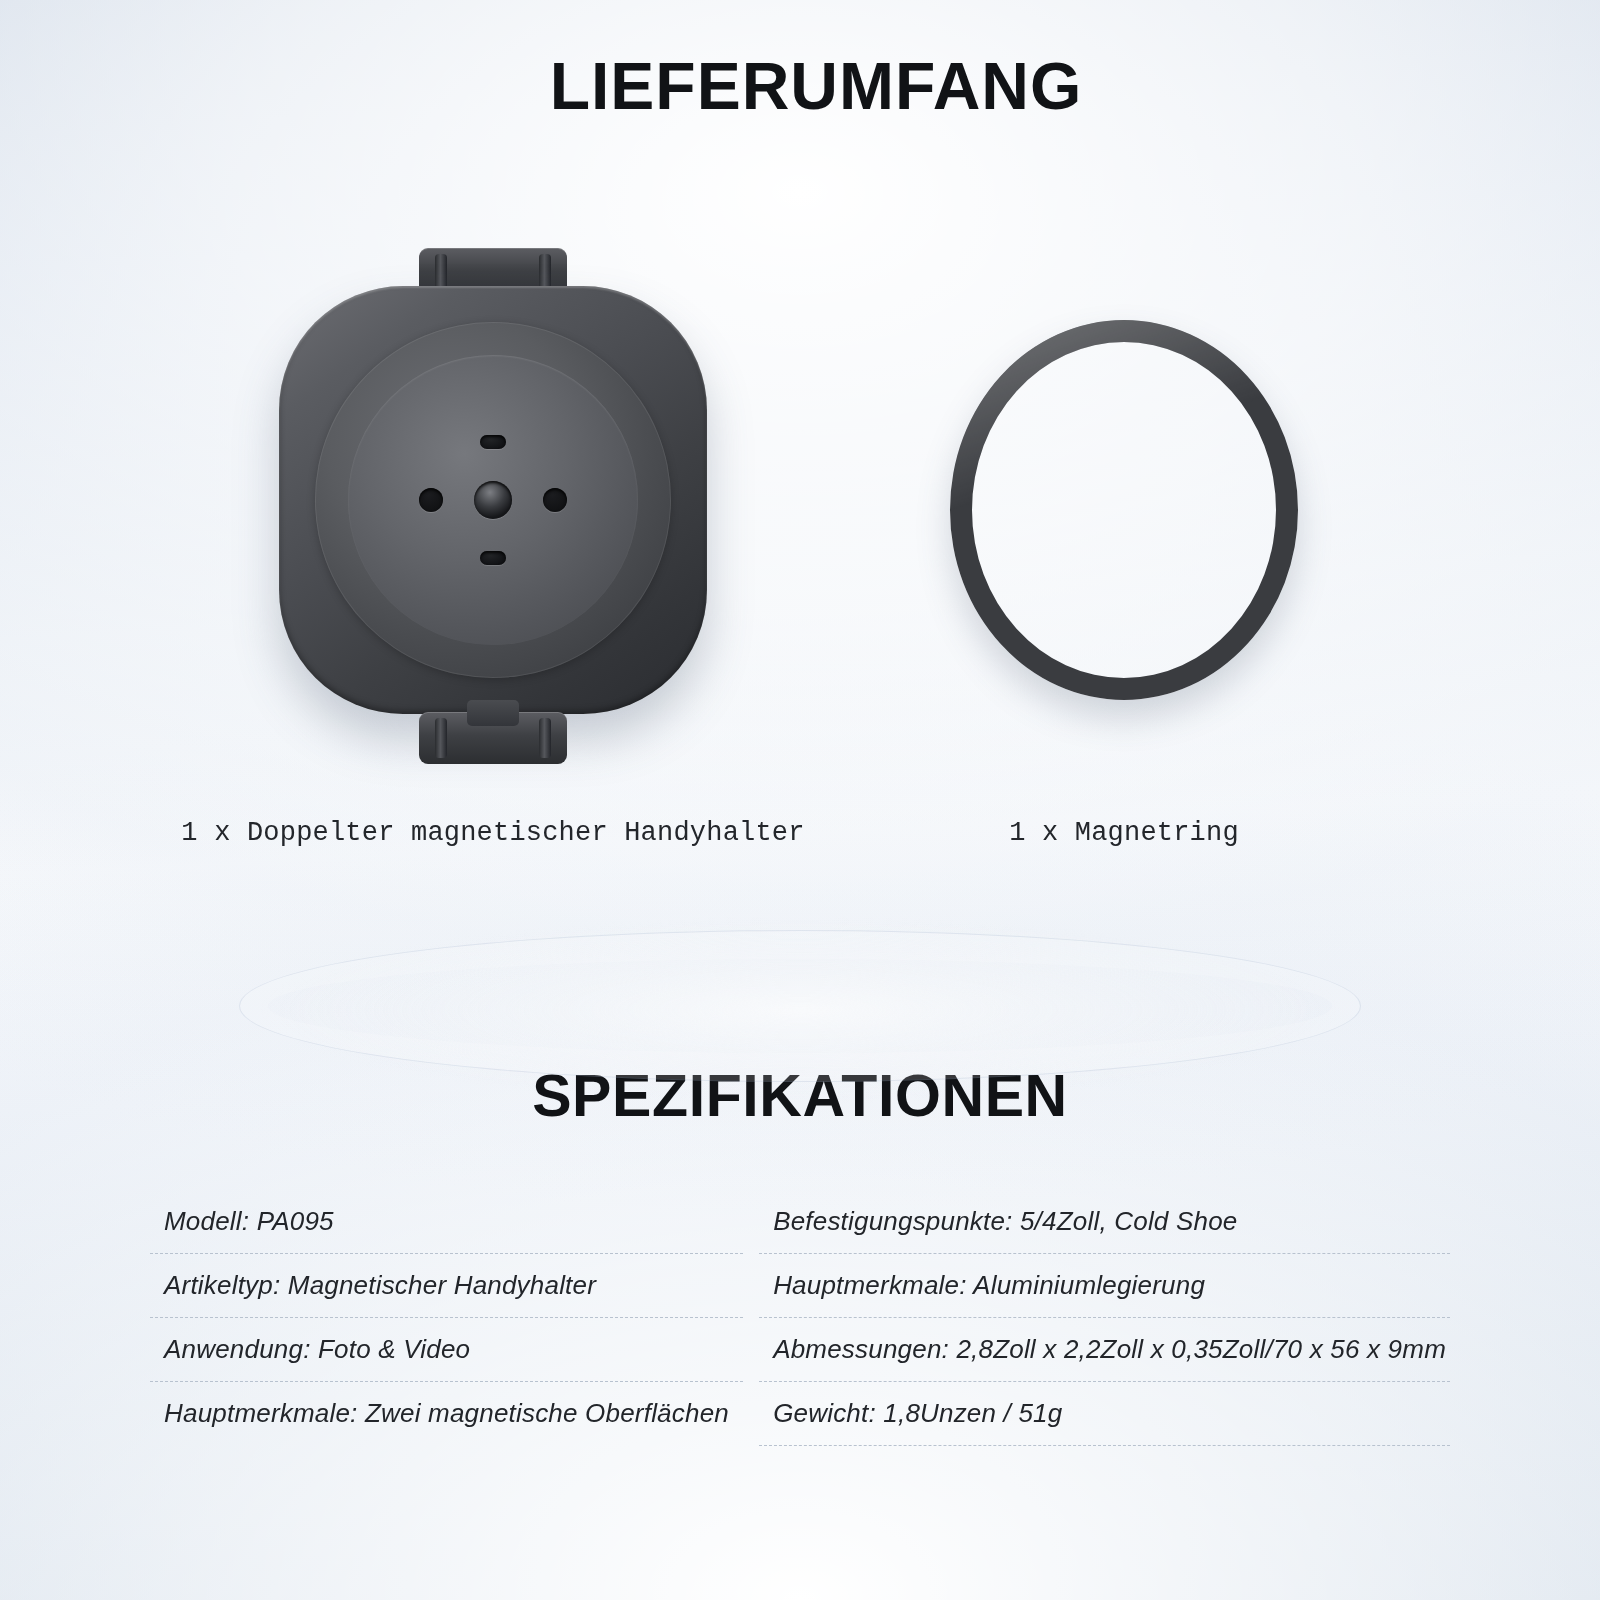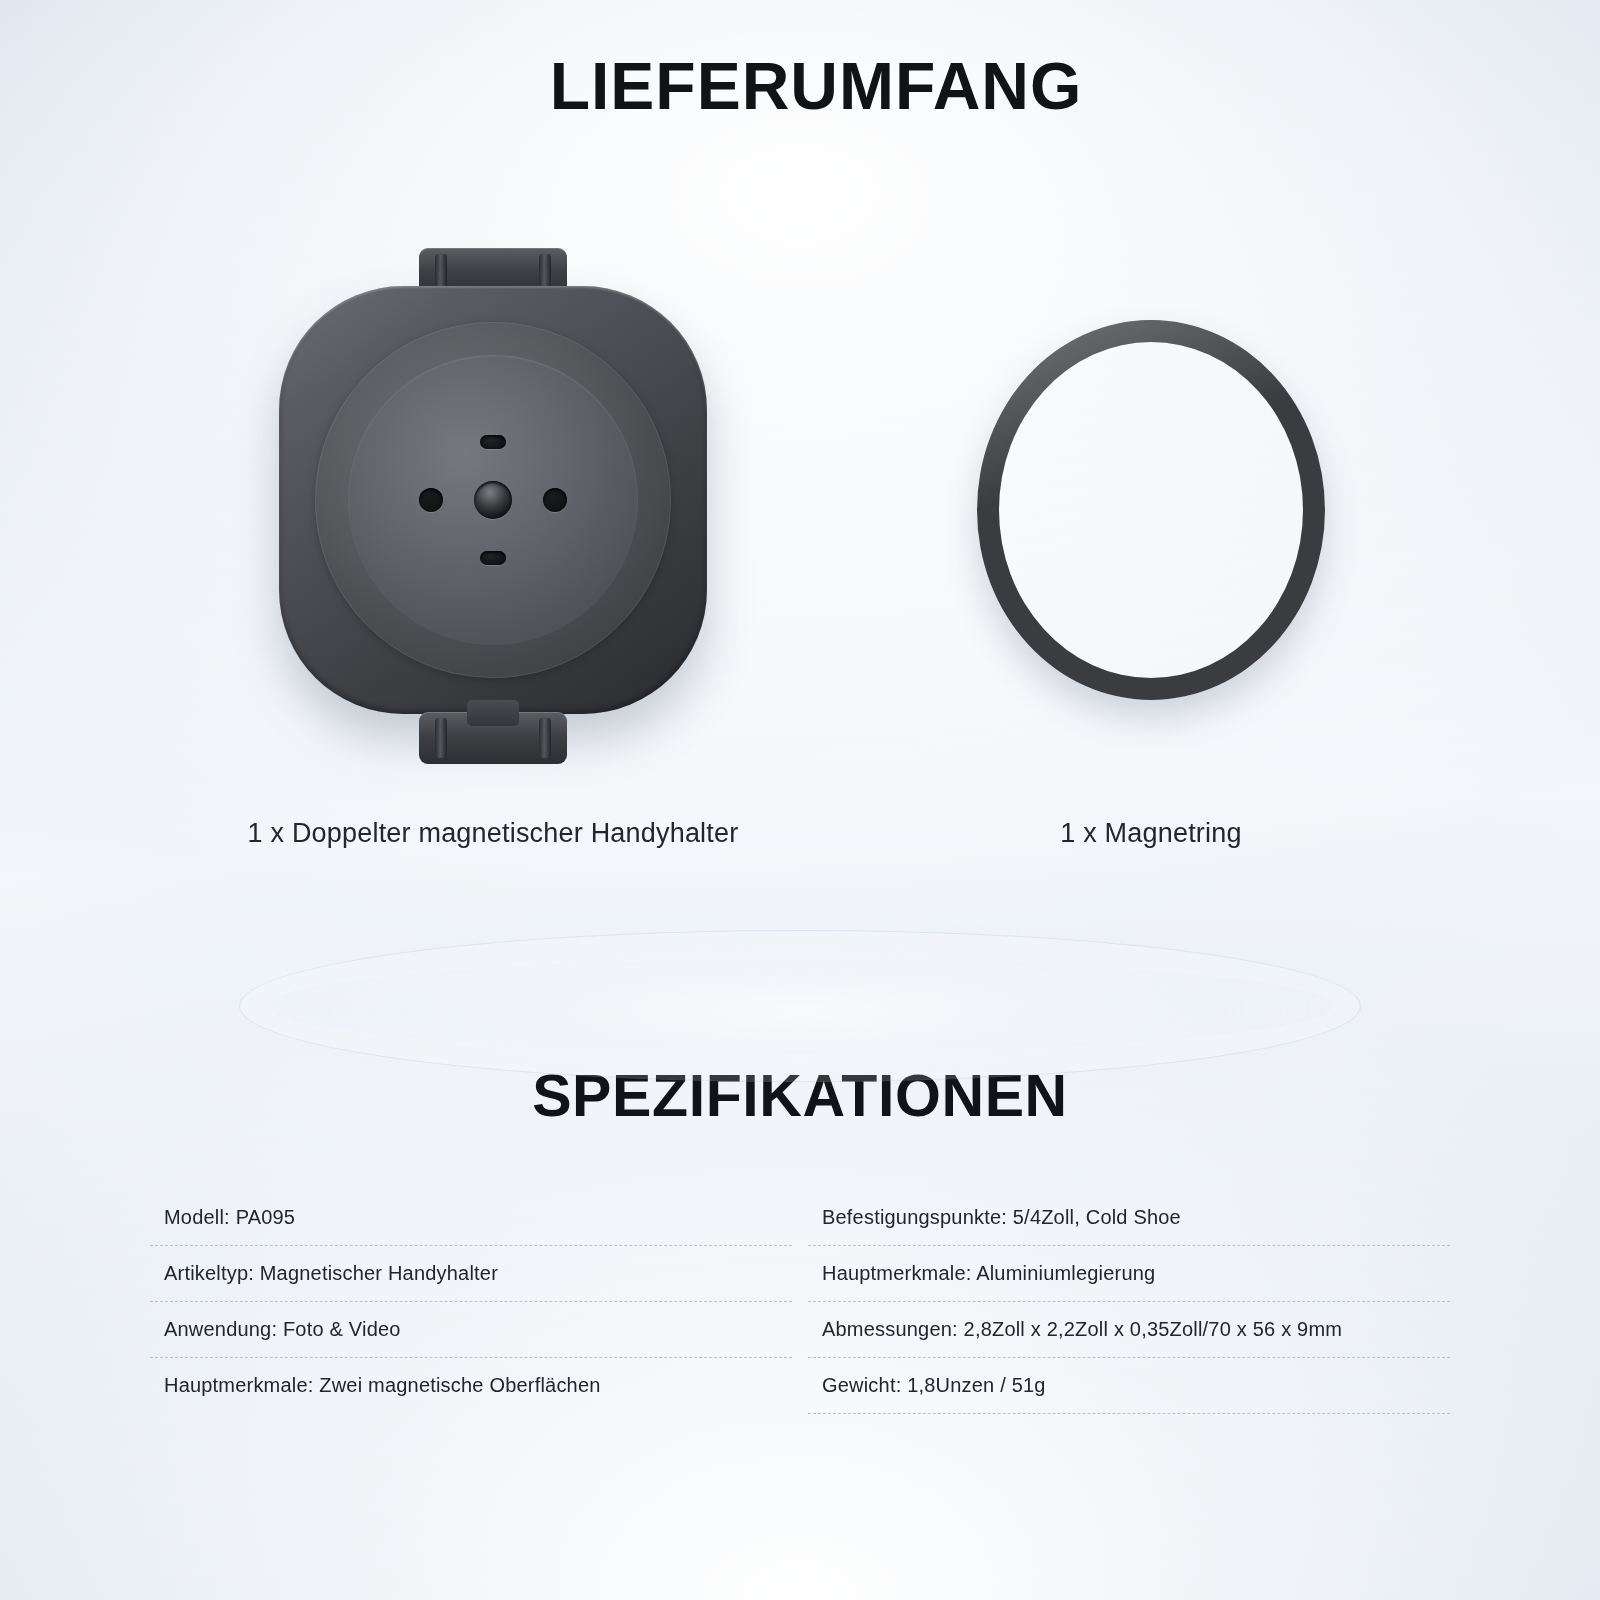--- a/index.html
+++ b/index.html
@@ -82,20 +82,21 @@
     position: absolute;
     top: 210px;
     left: 0;
     width: 100%;
     height: 660px;
   }
 
   .product {
     position: absolute;
     text-align: center;
+    font-family: Liberation Mono, monospace;
   }
   .product .caption {
     font-size: 27px;
     color: #23262b;
     letter-spacing: 0.2px;
     white-space: nowrap;
   }
 
   
   .product-holder {
@@ -202,21 +203,21 @@
     height: 14px;
     border-radius: 8px;
     background: radial-gradient(ellipse at 40% 30%, #222427, #101114 75%);
     box-shadow: inset 0 2px 3px rgba(0,0,0,0.8), 0 1px 0 rgba(255,255,255,0.14);
   }
   .slot.up { top: 50%; transform: translate(-50%,-50%) translateY(-58px); }
   .slot.down { top: 50%; transform: translate(-50%,-50%) translateY(58px); }
 
   
   .product-ring {
-    left: 851px;
+    left: 824px;
     top: 0;
     width: 600px;
   }
   .ring-stage {
     position: relative;
     width: 600px;
     height: 600px;
   }
   .magnet-ring {
     position: absolute;
@@ -255,26 +256,27 @@
     position: absolute;
     top: 1190px;
     left: 150px;
     width: 1300px;
     display: grid;
     grid-template-columns: 1fr 1fr;
     column-gap: 16px;
   }
   .spec-col { display: flex; flex-direction: column; }
   .spec-row {
-    font-size: 20px;
+    font-size: 26px;
     color: #22252a;
     padding: 16px 4px 16px 14px;
     border-bottom: 1px dashed #b8c2cf;
     letter-spacing: 0.2px;
     white-space: nowrap;
+    font-style: italic;
   }
   .spec-row.no-rule { border-bottom: none; }
 </style>
 </head>
 <body>
 
 <div class="page">
 
   <div class="title lieferumfang">LIEFERUMFANG</div>
 

